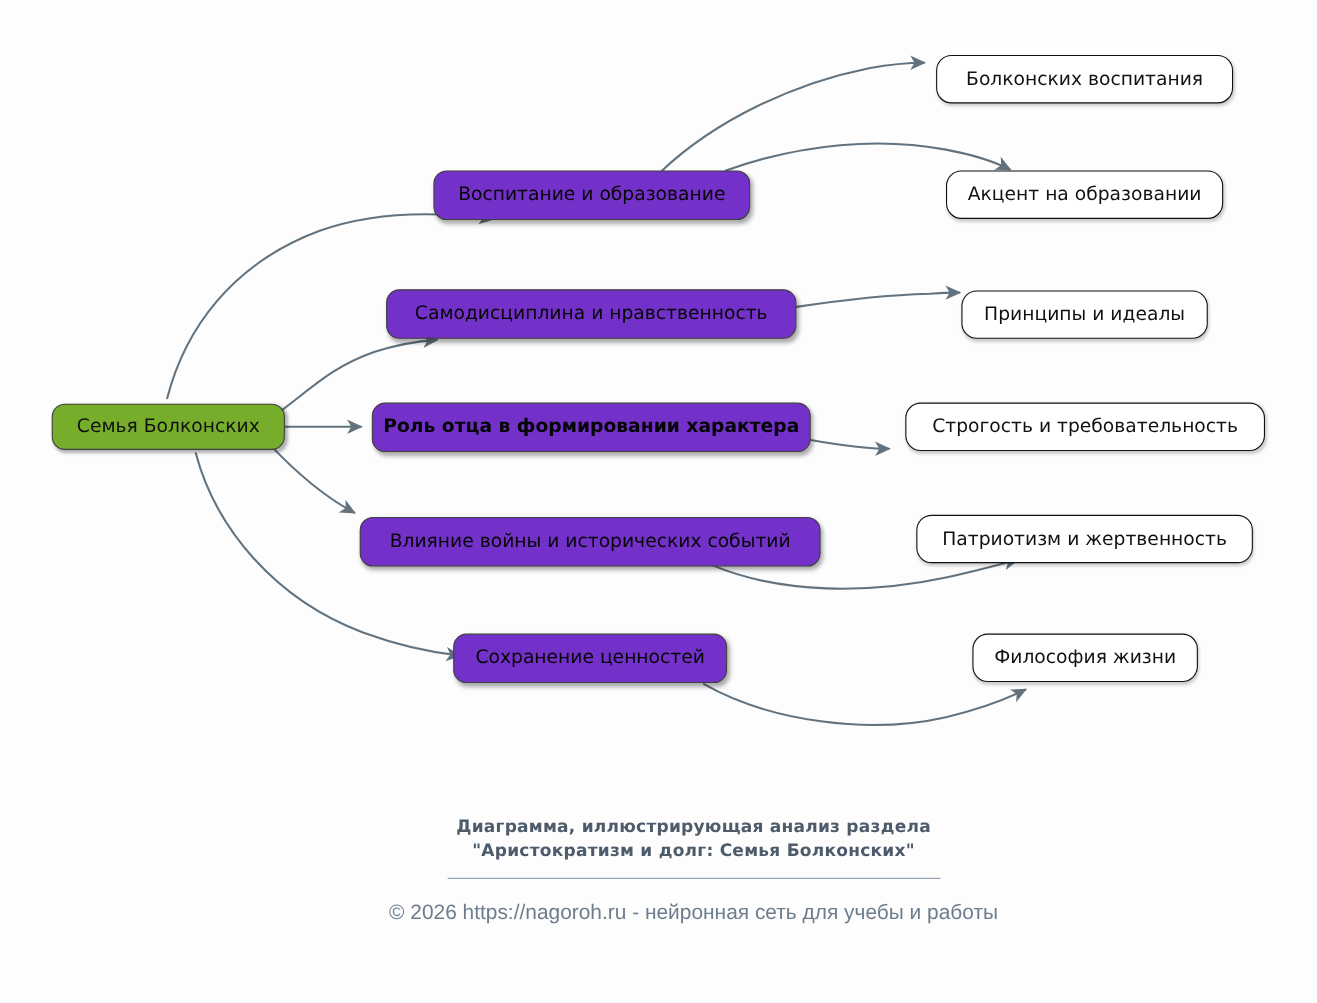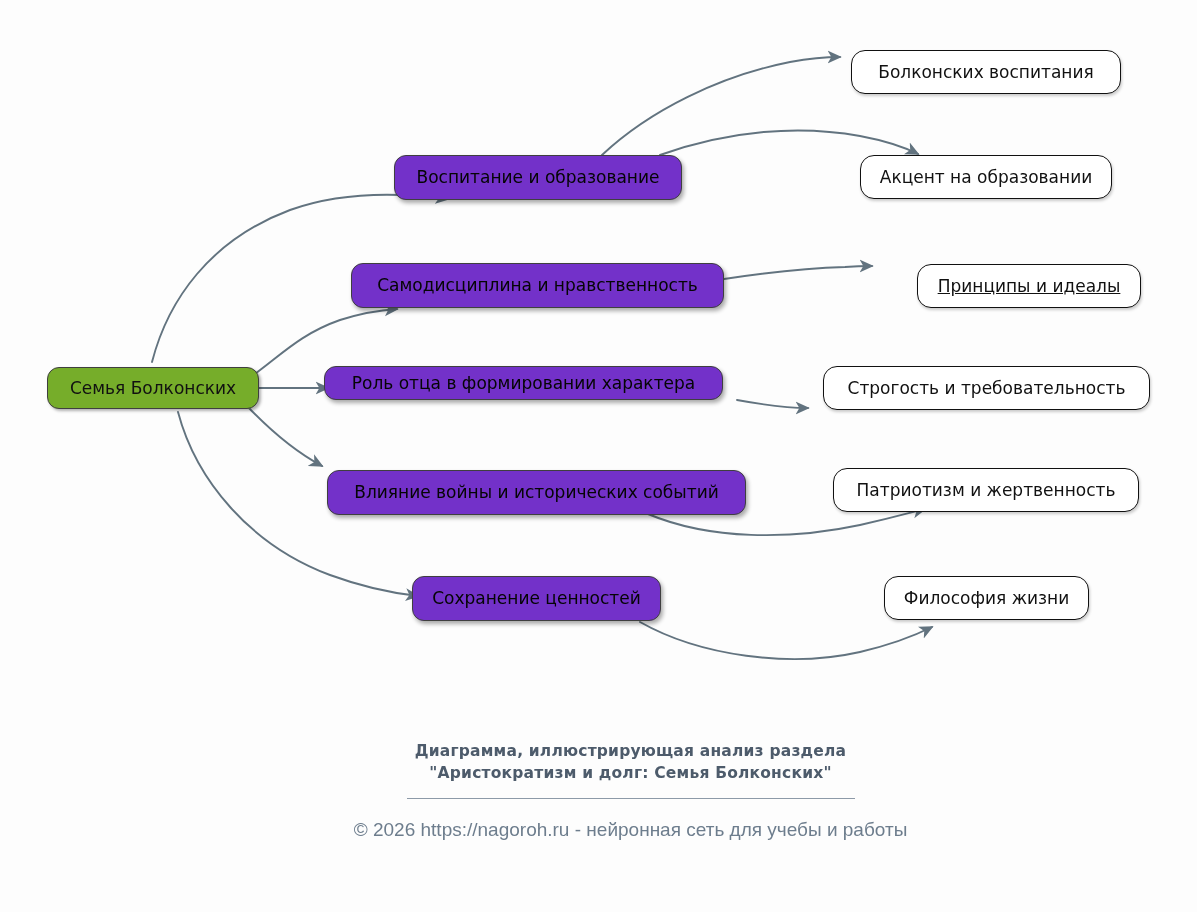--- a/index.html
+++ b/index.html
@@ -138,41 +138,41 @@
   </div>
 
   <div class="node branch" style="left:394px; top:155px; width:288px; height:45px;">
     <span class="node-label">Воспитание и образование</span>
   </div>
 
   <div class="node branch" style="left:351px; top:263px; width:373px; height:45px;">
     <span class="node-label">Самодисциплина и нравственность</span>
   </div>
 
-  <div class="node branch" style="left:324px; top:366px; width:399px; height:34px;">
+  <div class="node branch" style="left:338px; top:366px; width:399px; height:45px;font-weight:bold;">
     <span class="node-label">Роль отца в формировании характера</span>
   </div>
 
   <div class="node branch" style="left:327px; top:470px; width:419px; height:45px;">
     <span class="node-label">Влияние войны и исторических событий</span>
   </div>
 
   <div class="node branch" style="left:412px; top:576px; width:249px; height:45px;">
     <span class="node-label">Сохранение ценностей</span>
   </div>
 
   <div class="node leaf" style="left:851px; top:50px; width:270px; height:44px;">
     <span class="node-label">Болконских воспитания</span>
   </div>
 
   <div class="node leaf" style="left:860px; top:155px; width:252px; height:44px;">
     <span class="node-label">Акцент на образовании</span>
   </div>
 
-  <div class="node leaf" style="left:917px; top:264px; width:224px; height:44px;text-decoration:underline;">
+  <div class="node leaf" style="left:874px; top:264px; width:224px; height:44px;">
     <span class="node-label">Принципы и идеалы</span>
   </div>
 
   <div class="node leaf" style="left:823px; top:366px; width:327px; height:44px;">
     <span class="node-label">Строгость и требовательность</span>
   </div>
 
   <div class="node leaf" style="left:833px; top:468px; width:306px; height:44px;">
     <span class="node-label">Патриотизм и жертвенность</span>
   </div>

